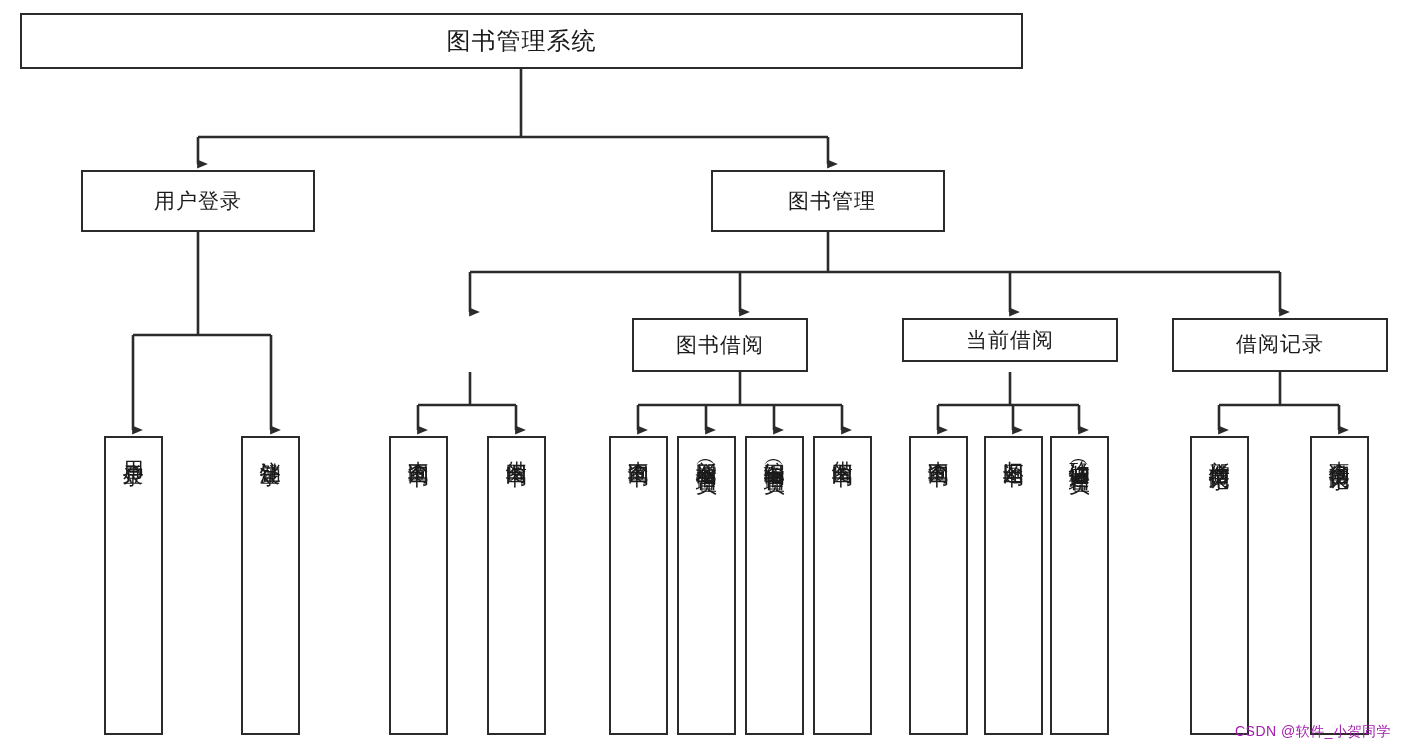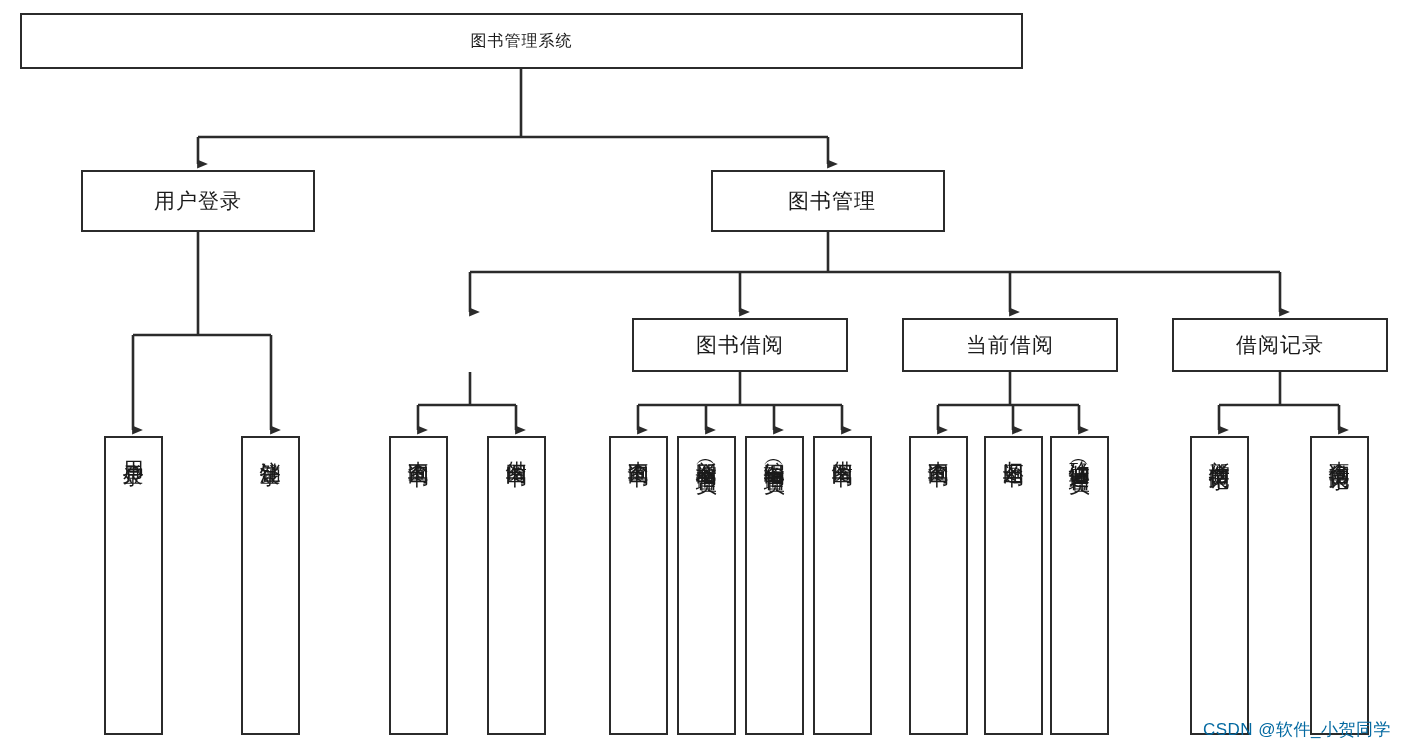--- a/index.html
+++ b/index.html
@@ -34,42 +34,42 @@
     align-items: center;
     justify-content: center;
     color: #1a1a1a;
   }
   .node.h {
     font-size: 21px;
     letter-spacing: 1px;
     line-height: 1.2;
   }
   .node.root {
-    font-size: 16px;
+    font-size: 24px;
     text-align: right;
   }
   .node.leaf {
     align-items: flex-start;
     padding-top: 6px;
   }
   .vtext {
     writing-mode: vertical-rl;
     text-orientation: upright;
     font-size: 21px;
     line-height: 1.32;
     letter-spacing: 2px;
     white-space: nowrap;
     display: block;
   }
   .watermark {
     position: absolute;
     right: 14px;
     bottom: 6px;
-    font-size: 17px;
-    color: #0369a1;
+    font-size: 14px;
+    color: #a21caf;
     letter-spacing: 0.5px;
     white-space: nowrap;
   }
 </style>
 </head>
 <body>
 
 <div id="canvas">
 
   <svg class="edges" viewBox="0 0 1405 747" xmlns="http://www.w3.org/2000/svg">
@@ -126,27 +126,27 @@
     <span>图书管理系统</span>
   </div>
 
   <div class="node h" style="left:81px; top:170px; width:234px; height:62px;">
     <span>用户登录</span>
   </div>
   <div class="node h" style="left:711px; top:170px; width:234px; height:62px;padding-left:8px;">
     <span>图书管理</span>
   </div>
 
-  <div class="node h" style="left:632px; top:318px; width:216px; height:54px;">
+  <div class="node h" style="left:632px; top:318px; width:176px; height:54px;">
     <span>图书借阅</span>
   </div>
-  <div class="node h" style="left:902px; top:318px; width:216px; height:54px;">
+  <div class="node h" style="left:902px; top:318px; width:216px; height:44px;">
     <span>当前借阅</span>
   </div>
-  <div class="node h" style="left:1172px; top:318px; width:216px; height:54px;">
+  <div class="node h" style="left:1172px; top:318px; width:216px; height:54px;font-family:Liberation Serif, serif;">
     <span>借阅记录</span>
   </div>
 
   <div class="node leaf" style="left:104px; top:436px; width:59px; height:299px;">
     <span class="vtext">用户登录</span>
   </div>
   <div class="node leaf" style="left:241px; top:436px; width:59px; height:299px;">
     <span class="vtext">注销登录</span>
   </div>
   <div class="node leaf" style="left:389px; top:436px; width:59px; height:299px;">

